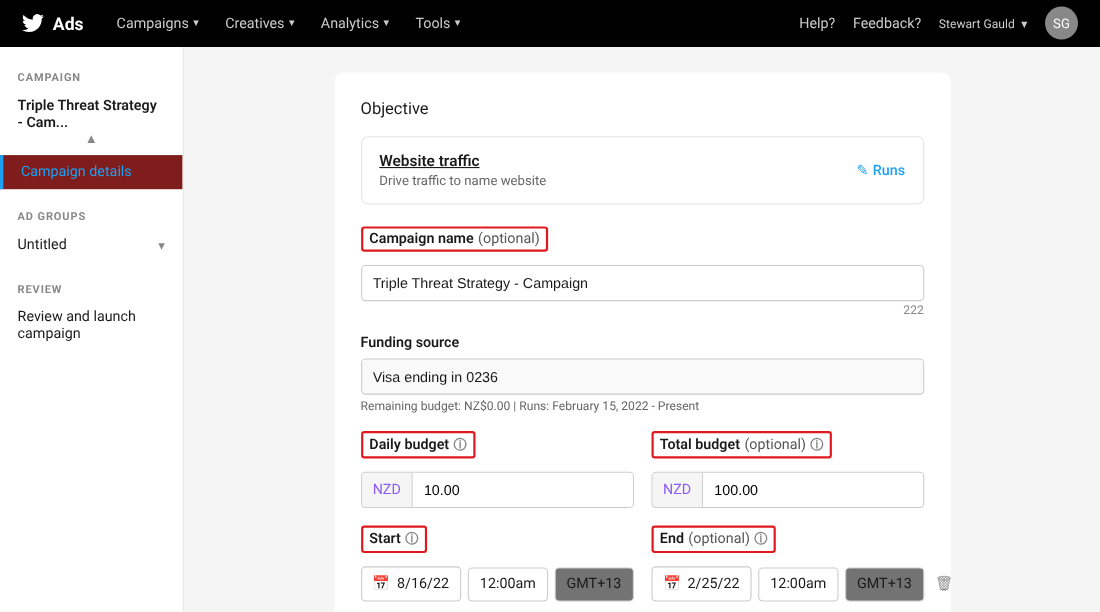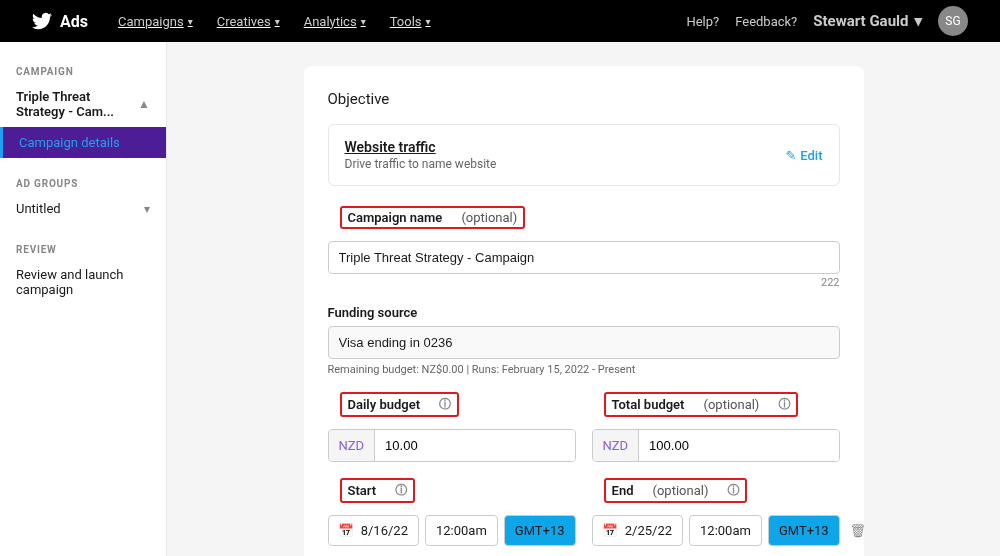--- a/index.html
+++ b/index.html
@@ -5,45 +5,45 @@
     * { box-sizing: border-box; margin: 0; padding: 0; }
     body { font-family: -apple-system, BlinkMacSystemFont, "Segoe UI", Roboto, sans-serif; font-size: 13px; background: #f5f5f5; color: #1a1a1a; }
 
     
     .topnav {
       background: #000;
       color: #fff;
       height: 42px;
       display: flex;
       align-items: center;
-      padding: 0 32px;
+      padding: 0 20px;
       gap: 20px;
       position: fixed;
       top: 0; left: 0; right: 0;
       z-index: 100;
     }
     .topnav-brand { display: flex; align-items: center; gap: 8px; font-weight: 700; font-size: 16px; color: #fff; }
     .topnav-brand svg { fill: #fff; }
-    .topnav-nav { display: flex; align-items: flex-start; gap: 4px; flex: 1; text-decoration: underline; }
+    .topnav-nav { display: flex; align-items: flex-start; gap: 4px; flex: 1; }
     .nav-item { color: #ccc; padding: 6px 10px; cursor: pointer; display: flex; align-items: center; gap: 4px; font-size: 13px; border-radius: 4px; }
     .nav-item .chevron { font-size: 10px; }
     .topnav-right { display: flex; align-items: center; gap: 16px; margin-left: auto; }
     .topnav-right .help { color: #ccc; font-size: 13px; cursor: pointer; }
     .topnav-right .feedback { color: #ccc; font-size: 13px; cursor: pointer; }
-    .topnav-right .user { color: #ccc; font-size: 15px; cursor: pointer; display: flex; align-items: flex-start; gap: 6px; font-weight: bold; }
+    .topnav-right .user { color: #ccc; font-size: 11px; cursor: pointer; display: flex; align-items: flex-start; gap: 6px; }
     .avatar { width: 30px; height: 30px; border-radius: 50%; background: #888; overflow: hidden; display: flex; align-items: center; justify-content: center; color: #fff; font-size: 12px; }
 
     
     .layout { display: flex; margin-top: 42px; height: calc(556px - 42px); }
 
     
     .sidebar { width: 167px; background: #fff; border-right: 1px solid #e5e5e5; padding: 16px 0; flex-shrink: 0; overflow-y: auto; }
     .sidebar-section-label { font-size: 10px; font-weight: 700; color: #888; letter-spacing: 0.8px; padding: 8px 16px 4px; text-transform: uppercase; }
-    .sidebar-campaign-item { display: flex; align-items: center; justify-content: space-between; padding: 8px 16px; cursor: pointer; font-size: 13px; font-weight: 600; }
-    .sidebar-subitem { padding: 8px 16px; cursor: pointer; font-size: 13px; color: #1da1f2; border-left: 3px solid #1da1f2; background: #4c1d95; }
+    .sidebar-campaign-item { display: flex; align-items: center; justify-content: space-between; padding: 8px 16px; cursor: pointer; font-size: 13px; font-weight: 600; flex-direction: column; }
+    .sidebar-subitem { padding: 8px 16px; cursor: pointer; font-size: 13px; color: #1da1f2; border-left: 3px solid #1da1f2; background: #7f1d1d; }
     .sidebar-adgroup-item { display: flex; align-items: center; justify-content: space-between; padding: 8px 16px; cursor: pointer; font-size: 13px; }
     .sidebar-review-item { padding: 8px 16px; cursor: pointer; font-size: 13px; }
     .chevron-icon { color: #888; font-size: 12px; }
 
     
     .main { flex: 1; overflow-y: auto; padding: 24px 40px; background: #f5f5f5; }
     .content-card { background: #fff; border-radius: 8px; padding: 24px; max-width: 560px; margin: 0 auto; }
 
     .section-title { font-size: 15px; font-weight: 400; margin-bottom: 16px; color: #1a1a1a; }
 
@@ -64,26 +64,26 @@
 
     .two-col { display: grid; grid-template-columns: 1fr 1fr; gap: 16px; margin-bottom: 16px; }
 
     .currency-input { display: flex; border: 1px solid #ccc; border-radius: 4px; overflow: hidden; }
     .currency-label { padding: 8px 10px; background: #f5f5f5; border-right: 1px solid #ccc; font-size: 13px; color: #8b5cf6; }
     .currency-value { flex: 1; border: none; padding: 8px 10px; font-size: 13px; }
 
     .date-input-group { display: flex; gap: 6px; align-items: center; }
     .date-field { display: flex; align-items: center; gap: 6px; border: 1px solid #ccc; border-radius: 4px; padding: 7px 10px; font-size: 13px; background: #fff; cursor: pointer; }
     .time-field { border: 1px solid #ccc; border-radius: 4px; padding: 7px 10px; font-size: 13px; background: #fff; cursor: pointer; }
-    .tz-field { border: 1px solid #ccc; border-radius: 4px; padding: 7px 10px; font-size: 13px; background: #0ea5e9; cursor: pointer; }
+    .tz-field { border: 1px solid #ccc; border-radius: 4px; padding: 7px 10px; font-size: 13px; background: #737373; cursor: pointer; }
     .delete-icon { color: #888; cursor: pointer; margin-left: 4px; }
 
     .field-group { margin-bottom: 16px; }
 
-    .label-box { display: inline-flex; align-items: center; gap: 19px; border: 2px solid #e0191e; border-radius: 3px; padding: 2px 6px; margin-bottom: 6px; margin-left: 12px; }
+    .label-box { display: inline-flex; align-items: center; gap: 4px; border: 2px solid #e0191e; border-radius: 3px; padding: 2px 6px; margin-bottom: 6px; }
     .label-box span { font-size: 13px; font-weight: 600; }
     .label-box .optional-text { font-weight: 400; color: #555; font-size: 13px; }
 
     .end-date-group { display: flex; gap: 6px; align-items: center; }
   </style>
 </head>
 <body>
 
 <nav class="topnav">
   <div class="topnav-brand">
@@ -149,21 +149,21 @@
     <div class="content-card">
 
       <div class="section-title">Objective</div>
       <div class="objective-box">
         <div>
           <div class="objective-name">Website traffic</div>
           <div class="objective-desc">Drive traffic to name website</div>
         </div>
         <div class="edit-btn">
           <span>✎</span>
-          <span>Edit</span>
+          <span>Runs</span>
         </div>
       </div>
 
       <div class="field-group">
         <div style="margin-bottom:6px;">
           <span class="label-box">
             <span>Campaign name</span>
             <span class="optional-text">(optional)</span>
           </span>
         </div>

